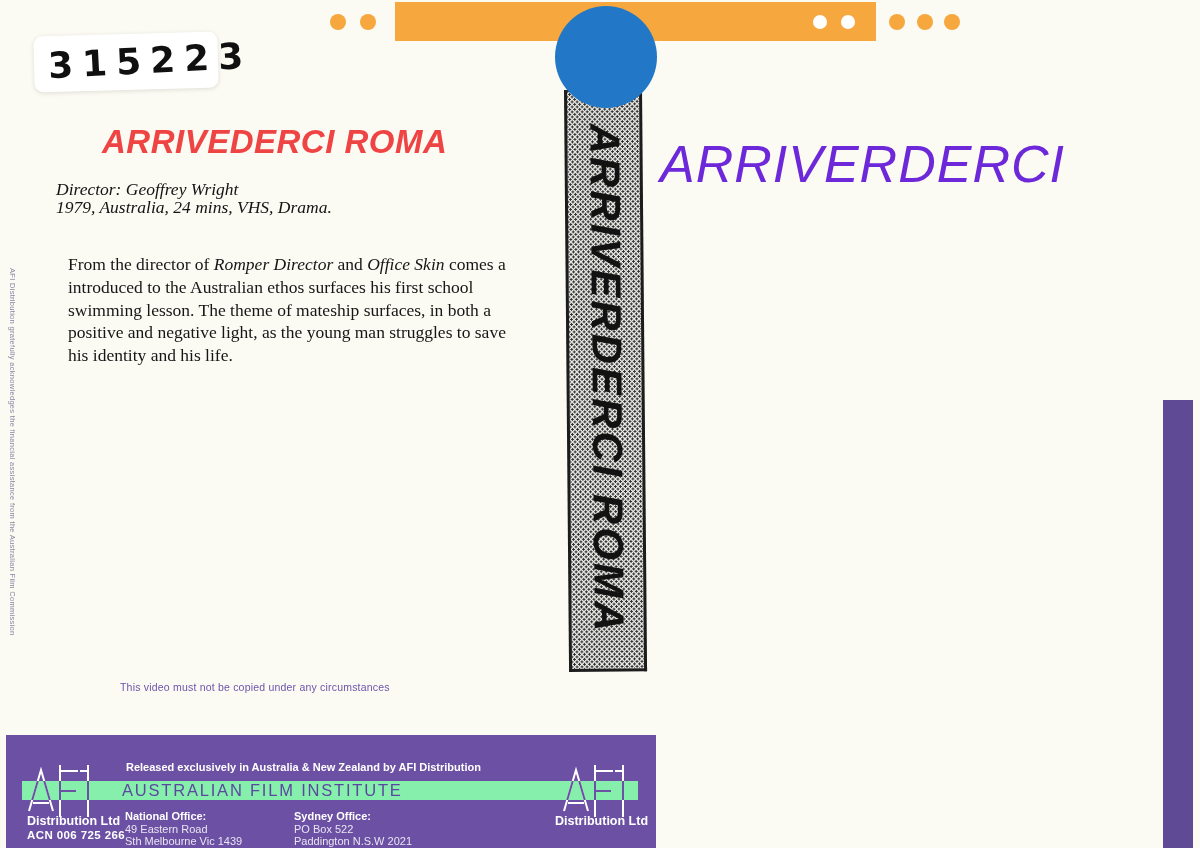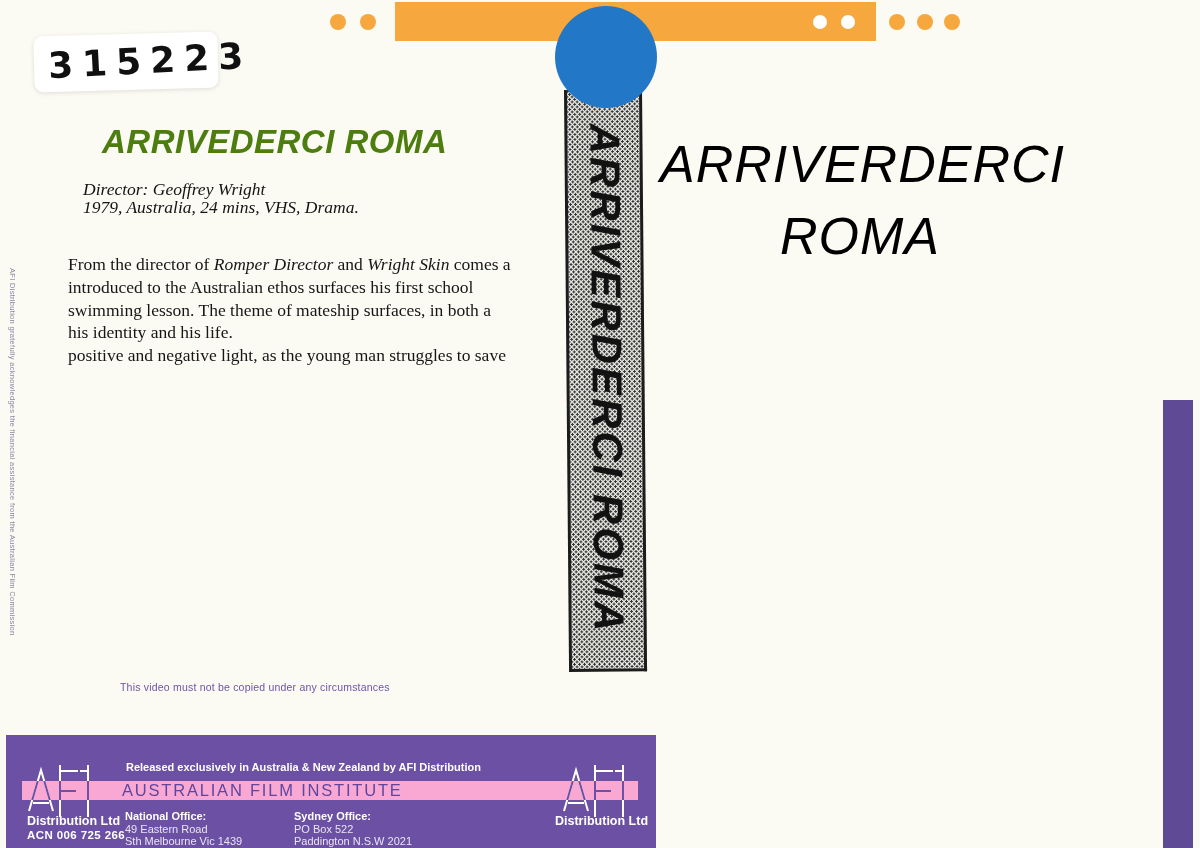--- a/index.html
+++ b/index.html
@@ -14,22 +14,22 @@
 
   
   .label-box{position:absolute;left:34px;top:34px;width:184px;height:56px;background:#FFFFFF;
              border-radius:9px;box-shadow:0 1px 4px rgba(90,90,80,.18);transform:rotate(-1.5deg);}
   .label-num{position:absolute;left:48px;top:40px;font-family:"DejaVu Sans",sans-serif;
              font-weight:bold;font-size:36px;letter-spacing:9px;color:#101010;
              transform:rotate(-3deg);}
 
   
   .front-title{position:absolute;left:102px;top:123px;font-size:33px;font-weight:bold;
-               font-style:italic;color:#4d7c0f;letter-spacing:.5px;white-space:nowrap;text-align:center;}
-  .credits{position:absolute;left:83px;top:180px;font-family:"Liberation Serif",serif;
+               font-style:italic;color:#ef4444;letter-spacing:.5px;white-space:nowrap;text-align:center;}
+  .credits{position:absolute;left:56px;top:180px;font-family:"Liberation Serif",serif;
            font-style:italic;font-size:17.5px;line-height:18px;color:#141414;}
   .synopsis{position:absolute;left:68px;top:253px;font-family:"Liberation Serif",serif;
             font-size:17.5px;line-height:22.8px;color:#161616;}
   .syn-line{white-space:nowrap;}
   .side-credit{position:absolute;left:17px;top:268px;transform:rotate(90deg);
                transform-origin:0 0;font-size:7.5px;letter-spacing:.3px;color:#8A86A4;
                white-space:nowrap;}
   .copy-warning{position:absolute;left:120px;top:681px;font-size:10.5px;color:#6C55AC;
                 letter-spacing:.2px;}
 
@@ -44,27 +44,27 @@
                border-left:3px solid #1c1c1c;border-right:3px solid #1c1c1c;
                border-top:2px solid #2a2a2a;border-bottom:3px solid #1c1c1c;}
   .spine-title{position:absolute;left:61px;top:32px;transform:rotate(90deg);
                transform-origin:0 0;font-size:42px;font-weight:bold;font-style:italic;
                letter-spacing:3px;color:#121212;white-space:nowrap;}
   .blue-circle{position:absolute;left:555px;top:6px;width:102px;height:102px;
                border-radius:50%;background:#2277C6;}
 
   
   .back-title{position:absolute;left:660px;top:128px;width:400px;text-align:center;
-              font-style:italic;font-size:52px;line-height:72px;color:#000000;
+              font-style:italic;font-size:52px;line-height:72px;color:#6d28d9;
               letter-spacing:1px;}
   .right-bar{position:absolute;left:1163px;top:400px;width:30px;height:448px;background:#5F4B95;}
 
   
   .footer{position:absolute;left:6px;top:735px;width:650px;height:168px;background:#6B50A3;}
-  .stripe{position:absolute;left:16px;top:46px;width:616px;height:19px;background:#f9a8d4;}
+  .stripe{position:absolute;left:16px;top:46px;width:616px;height:19px;background:#86efac;}
   .institute{position:absolute;left:100px;top:0;font-size:16.5px;letter-spacing:1.8px;
              color:#5C47A0;line-height:19px;white-space:nowrap;}
   .released{position:absolute;left:120px;top:26px;font-size:11px;font-weight:bold;color:#FFFFFF;}
   .afi-logo{position:absolute;}
   .org{position:absolute;font-size:12.5px;font-weight:bold;color:#FFFFFF;white-space:nowrap;text-align:center;}
   .acn{position:absolute;left:21px;top:94px;font-size:11.5px;font-weight:bold;color:#FFFFFF;
        letter-spacing:.4px;white-space:nowrap;}
   .office{position:absolute;top:68px;font-size:11px;line-height:12px;color:rgba(255,255,255,.85);margin-top:7px;}
   .office .head{font-weight:bold;color:#FFFFFF;margin-bottom:1px;}
   .office div{white-space:nowrap;}
@@ -85,37 +85,36 @@
 
   <div class="label-box"></div>
   <div class="label-num">315223</div>
 
   <div class="front-title">ARRIVEDERCI ROMA</div>
   <div class="credits">
     <div>Director:  Geoffrey Wright</div>
     <div>1979, Australia, 24 mins, VHS, Drama.</div>
   </div>
   <div class="synopsis">
-      <div class="syn-line"><span>From the director of </span><i>Romper Director</i><span> and </span><i>Wright Skin</i><span> comes a</span></div>
+      <div class="syn-line"><span>From the director of </span><i>Romper Director</i><span> and </span><i>Office Skin</i><span> comes a</span></div>
       <div class="syn-line"><span>introduced to the Australian ethos surfaces his first school</span></div>
       <div class="syn-line"><span>swimming lesson.  The theme of mateship surfaces, in both a</span></div>
+      <div class="syn-line"><span>positive and negative light, as the young man struggles to save</span></div>
       <div class="syn-line"><span>his identity and his life.</span></div>
-      <div class="syn-line"><span>positive and negative light, as the young man struggles to save</span></div>
     </div>
   <div class="side-credit">AFI Distribution gratefully acknowledges the financial assistance from the Australian Film Commission</div>
   <div class="copy-warning">This video must not be copied under any circumstances</div>
 
   <div class="spine-strip">
     <div class="spine-title">ARRIVERDERCI ROMA</div>
   </div>
   <div class="blue-circle"></div>
 
   <div class="back-title">
     <div>ARRIVERDERCI</div>
-    <div>ROMA</div>
   </div>
   <div class="right-bar"></div>
 
   <div class="footer">
     <div class="released">Released exclusively in Australia &amp; New Zealand by AFI Distribution</div>
 
     <div class="stripe">
       <div class="institute">AUSTRALIAN FILM INSTITUTE</div>
     </div>
 

